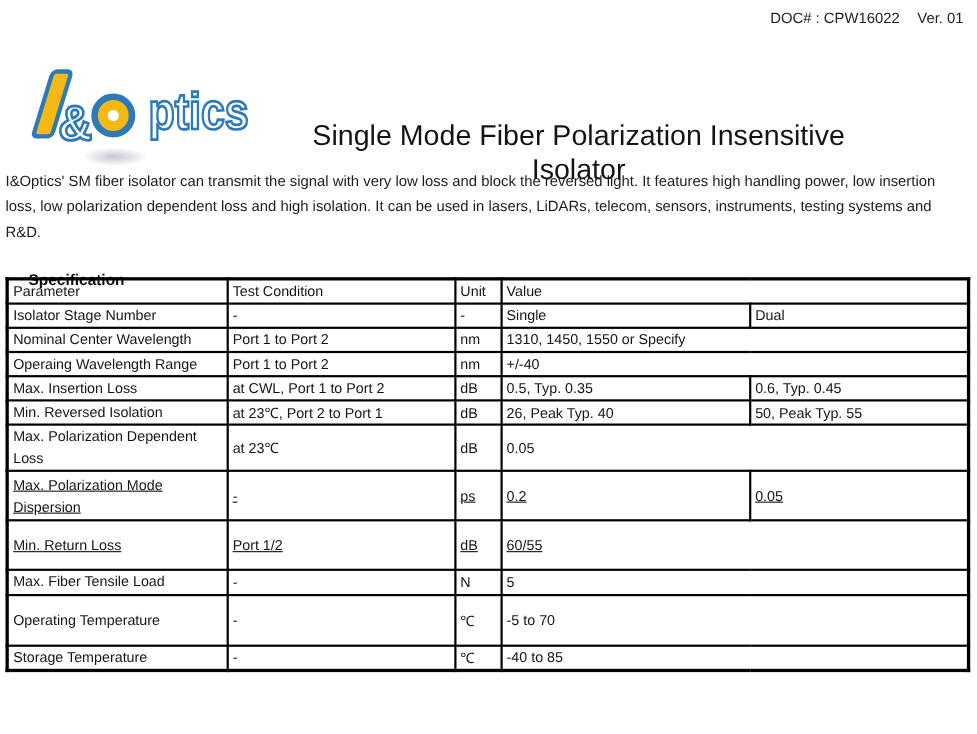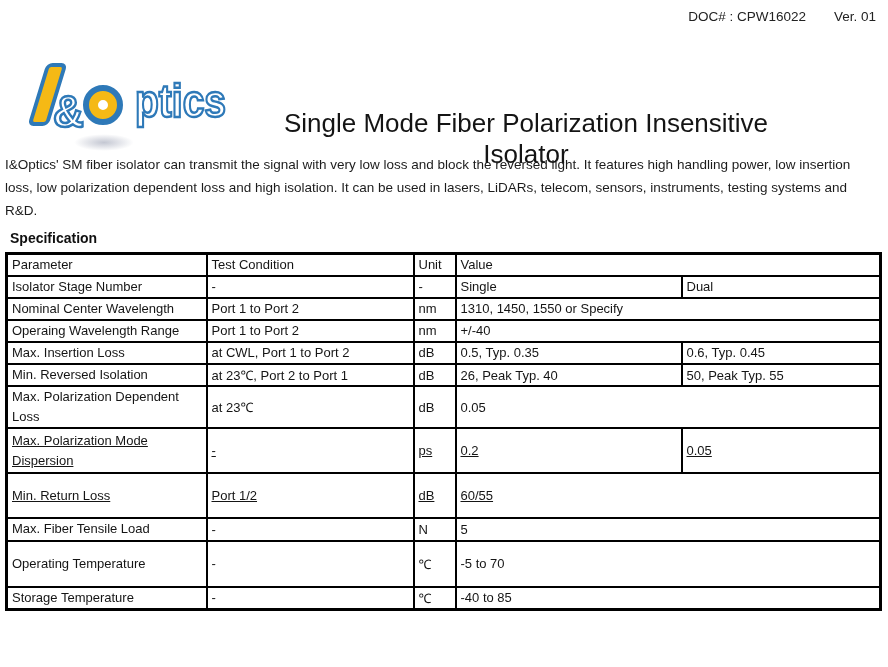--- a/index.html
+++ b/index.html
@@ -6,21 +6,21 @@
     --logo-yellow:#F5B915;
     --logo-blue:#2E79B8;
     --ink:#151515;
   }
   *{box-sizing:border-box;}
   html,body{margin:0;padding:0;background:#fff;}
   body{font-family:"Liberation Sans", sans-serif;}
   .page{position:relative;width:888px;height:667px;background:#fff;overflow:hidden;}
 
   
-  .doc-header{position:absolute;top:9px;right:12px;display:flex;gap:28px;
+  .doc-header{position:absolute;top:9px;right:12px;display:flex;gap:16px;
     font-size:13.5px;color:#222;}
 
   
   .logo{position:absolute;top:58px;left:10px;width:230px;height:100px;}
   .logo-slash{position:absolute;left:27px;top:5px;width:21px;height:63px;
     background:var(--logo-yellow);border:4px solid var(--logo-blue);
     border-radius:6px;transform:skewX(-17deg);}
   .logo-amp{position:absolute;left:43px;top:31px;font-size:45px;line-height:1;
     font-weight:bold;color:#fff;-webkit-text-stroke:2.5px var(--logo-blue);
     transform:scaleX(.95);transform-origin:left;}
@@ -34,21 +34,21 @@
     transform:scaleX(.83);transform-origin:left;}
   .logo-reflection{position:absolute;left:64px;top:76px;width:60px;height:17px;
     border-radius:50%;
     background:radial-gradient(ellipse at center, rgba(70,80,115,.32), rgba(70,80,115,0) 70%);}
 
   
   .title{position:absolute;top:108px;left:246px;width:560px;margin:0;
     text-align:center;font-size:26px;font-weight:400;color:#141414;}
   .desc{position:absolute;top:153px;left:5px;width:864px;margin:0;
     font-size:13.5px;line-height:23px;color:#1c1c1c;}
-  .spec-heading{position:absolute;top:230px;left:10px;margin:0;
+  .spec-heading{position:absolute;top:230px;left:10px;margin:16px;
     font-size:14px;font-weight:bold;color:#101010;}
 
   
   table.spec{position:absolute;top:252px;left:5px;width:874px;
     border-collapse:collapse;table-layout:fixed;font-size:13px;color:var(--ink);
     border:3px solid #000;}
   .spec th,.spec td{border:2px solid #000;padding:0 4px;font-weight:normal;
     overflow:hidden;}
   .spec thead tr{height:22px;}
   .spec tbody tr{height:22px;}

